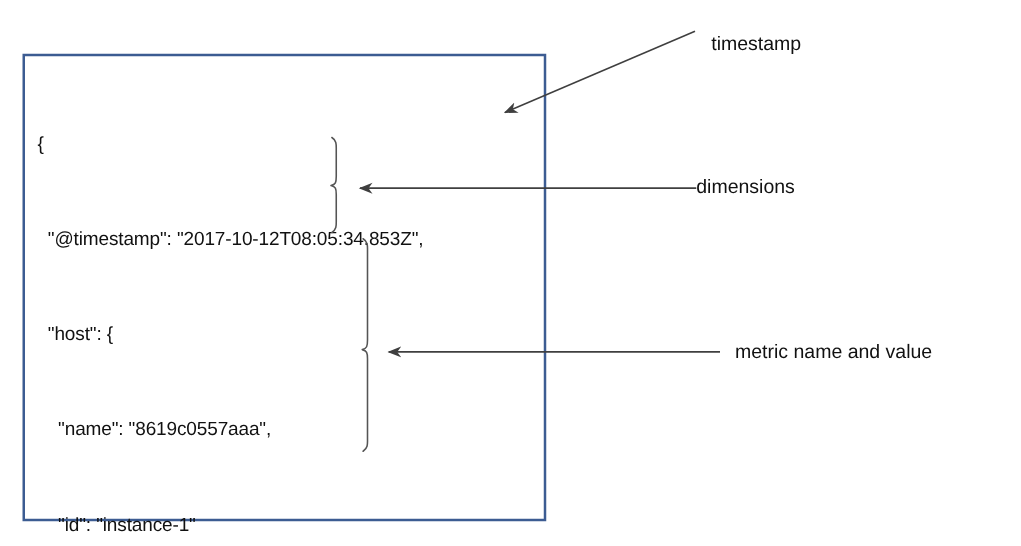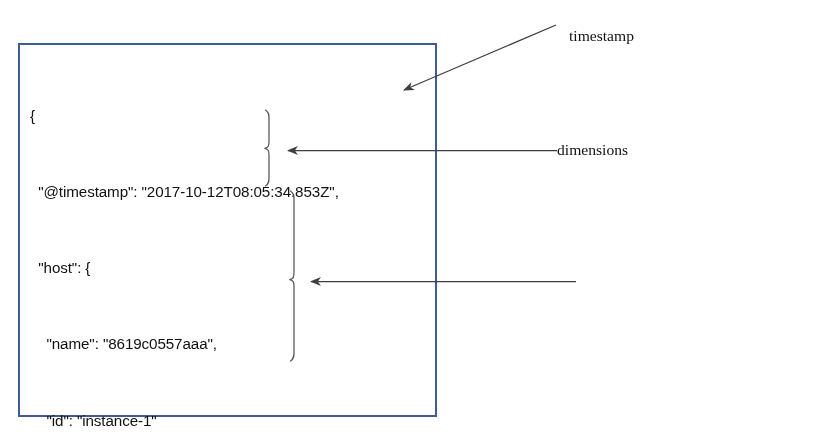--- a/index.html
+++ b/index.html
@@ -47,21 +47,21 @@
     letter-spacing: -0.1px;
   }
   .json-line {
     display: block;
     height: 25.4px;
   }
 
   
   .annot-label {
     position: absolute;
-    font-family: Liberation Serif, serif;
+    font-family: Liberation Sans, sans-serif;
     font-size: 15.6px;
     color: #111111;
     white-space: nowrap;
   }
   .annot-timestamp { left: 569px; top: 27px; }
   .annot-dimensions { left: 557px; top: 141px; }
   .annot-metric { left: 588px; top: 273px; }
 
   
   #overlay {
@@ -94,20 +94,21 @@
     
     
     
     
   </div>
 
   <div class="annot-label annot-timestamp">timestamp</div>
 
   <div class="annot-label annot-dimensions">dimensions</div>
 
+  <div class="annot-label annot-metric">metric name and value</div>
 
   <svg id="overlay" viewBox="0 0 817 437" width="817" height="437">
     <defs>
       <marker id="ah" markerWidth="12" markerHeight="10" refX="10" refY="5" orient="auto" markerUnits="userSpaceOnUse">
         <path d="M 11,5 L 0,0.6 L 3.2,5 L 0,9.4 Z" fill="#3f3f3f"></path>
       </marker>
     </defs>
 
     <line x1="556" y1="25" x2="404" y2="90" stroke="#3f3f3f" stroke-width="1.25" marker-end="url(#ah)"></line>
 

